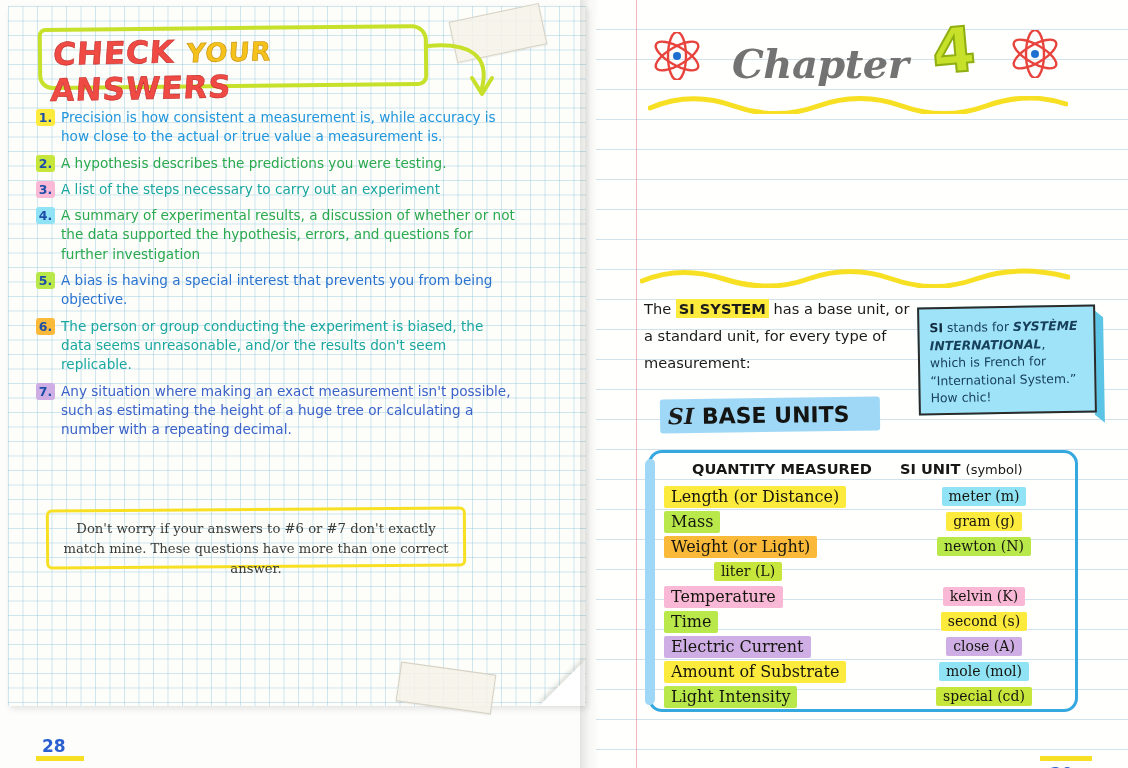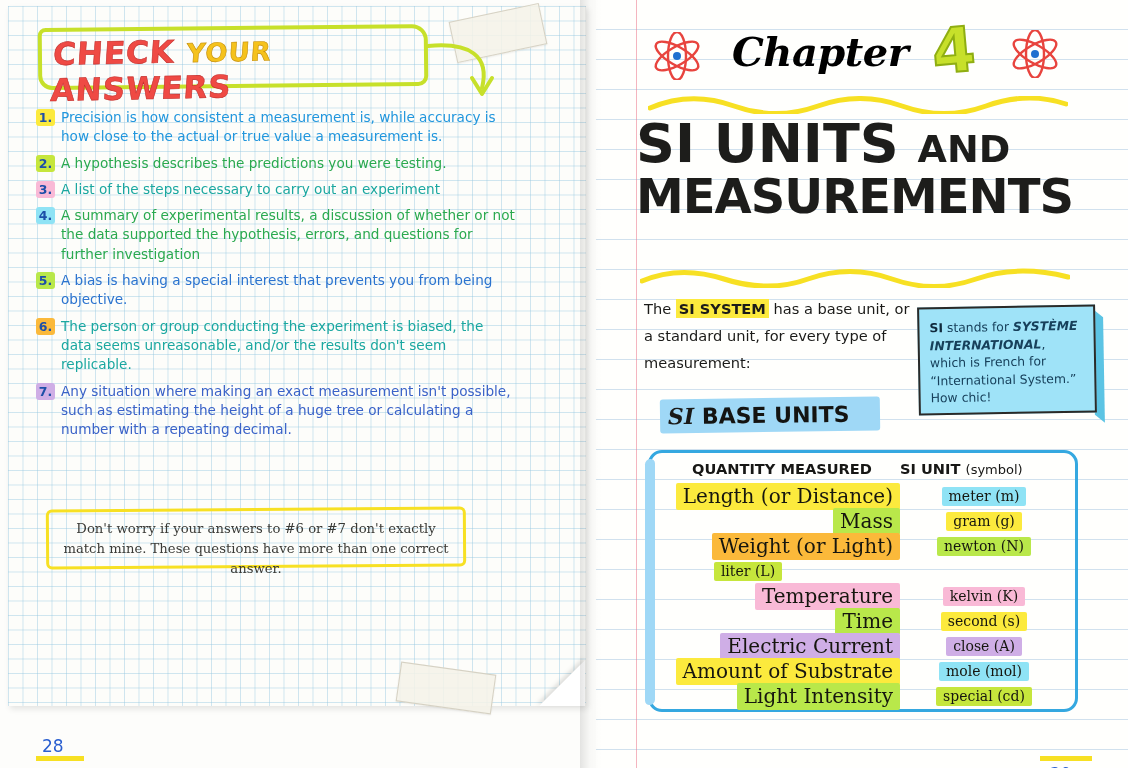--- a/index.html
+++ b/index.html
@@ -171,21 +171,21 @@
     text-align: center;
     font-family: "DejaVu Serif", serif;
     font-size: 13.2px;
     line-height: 1.5;
     color: #3a3a36;
   }
 
   .page-num {
     position: absolute;
     font-family: "DejaVu Sans", sans-serif;
-    font-weight: normal;
+    font-weight: bold;
     font-size: 17px;
     color: #2a5fd0;
   }
   .page-num.left { left: 42px; top: 736px; }
   .page-num.right { left: 1050px; top: 736px; margin-top: 28px; }
   .page-num-underline {
     position: absolute;
     height: 5px;
     background: #f7e023;
   }
@@ -193,26 +193,26 @@
   .page-num-underline.right { left: 1040px; top: 756px; width: 52px; }
 
   
   .chapter-row {
     position: absolute;
     left: 640px; top: 24px;
     width: 460px; height: 66px;
   }
   .chapter-word {
     position: absolute;
-    left: 92px; top: 4px;
+    left: 92px; top: 16px;
     font-family: "DejaVu Serif", serif;
     font-weight: bold;
     font-style: italic;
     font-size: 40px;
-    color: #000000;
+    color: #737373;
     letter-spacing: -0.5px;
   }
   .chapter-num {
     position: absolute;
     left: 292px; top: -10px;
     font-family: "DejaVu Sans", sans-serif;
     font-weight: bold;
     font-size: 62px;
     color: #c7e02a;
     -webkit-text-stroke: 2px #8fae12;
@@ -343,23 +343,23 @@
     left: 664px; top: 484px;
     width: 404px;
   }
   .trow {
     display: flex;
     align-items: center;
     height: 25px;
   }
   .trow .q {
     width: 236px;
-    text-align: right;
+    text-align: left;
     font-family: "DejaVu Serif", serif;
-    font-size: 20px;
+    font-size: 16px;
     color: #16160f;
   }
   .trow .u {
     width: 168px;
     text-align: center;
     font-family: "DejaVu Serif", serif;
     font-size: 14px;
     color: #16160f;
   }
   .trow .q span, .trow .u span {
@@ -447,27 +447,20 @@
       <ellipse cx="27" cy="24" rx="24" ry="9" fill="none" stroke="#e8443e" stroke-width="2.4" transform="rotate(-30 27 24)"></ellipse>
       <ellipse cx="27" cy="24" rx="24" ry="9" fill="none" stroke="#e8443e" stroke-width="2.4" transform="rotate(90 27 24)"></ellipse>
       <circle cx="27" cy="24" r="4" fill="#1f6fd0"></circle>
     </svg>
   </div>
 
   <svg class="squiggle" width="420" height="18" viewBox="0 0 420 18">
     <path d="M2 12 C 30 0, 58 0, 86 10 S 142 20, 170 10 S 226 0, 254 10 S 310 20, 338 10 S 394 0, 418 8" fill="none" stroke="#f7e023" stroke-width="5" stroke-linecap="round"></path>
   </svg>
 
-  <div class="title-main">
-    <div>
-      <span>SI UNITS</span>
-      <span class="small">AND</span>
-    </div>
-    <div class="title-line2">MEASUREMENTS</div>
-  </div>
 
   <svg class="underline-squiggle" width="430" height="20" viewBox="0 0 430 20">
     <path d="M2 13 C 28 2, 56 2, 84 11 S 140 21, 168 11 S 224 1, 252 11 S 308 21, 336 11 S 396 1, 428 9" fill="none" stroke="#f7e023" stroke-width="5" stroke-linecap="round"></path>
   </svg>
 
   <div class="intro">
     <span>The</span>
     <span class="tagbox">SI SYSTEM</span>
     <span>has a base unit, or a standard unit, for every type of measurement:</span>
   </div>

